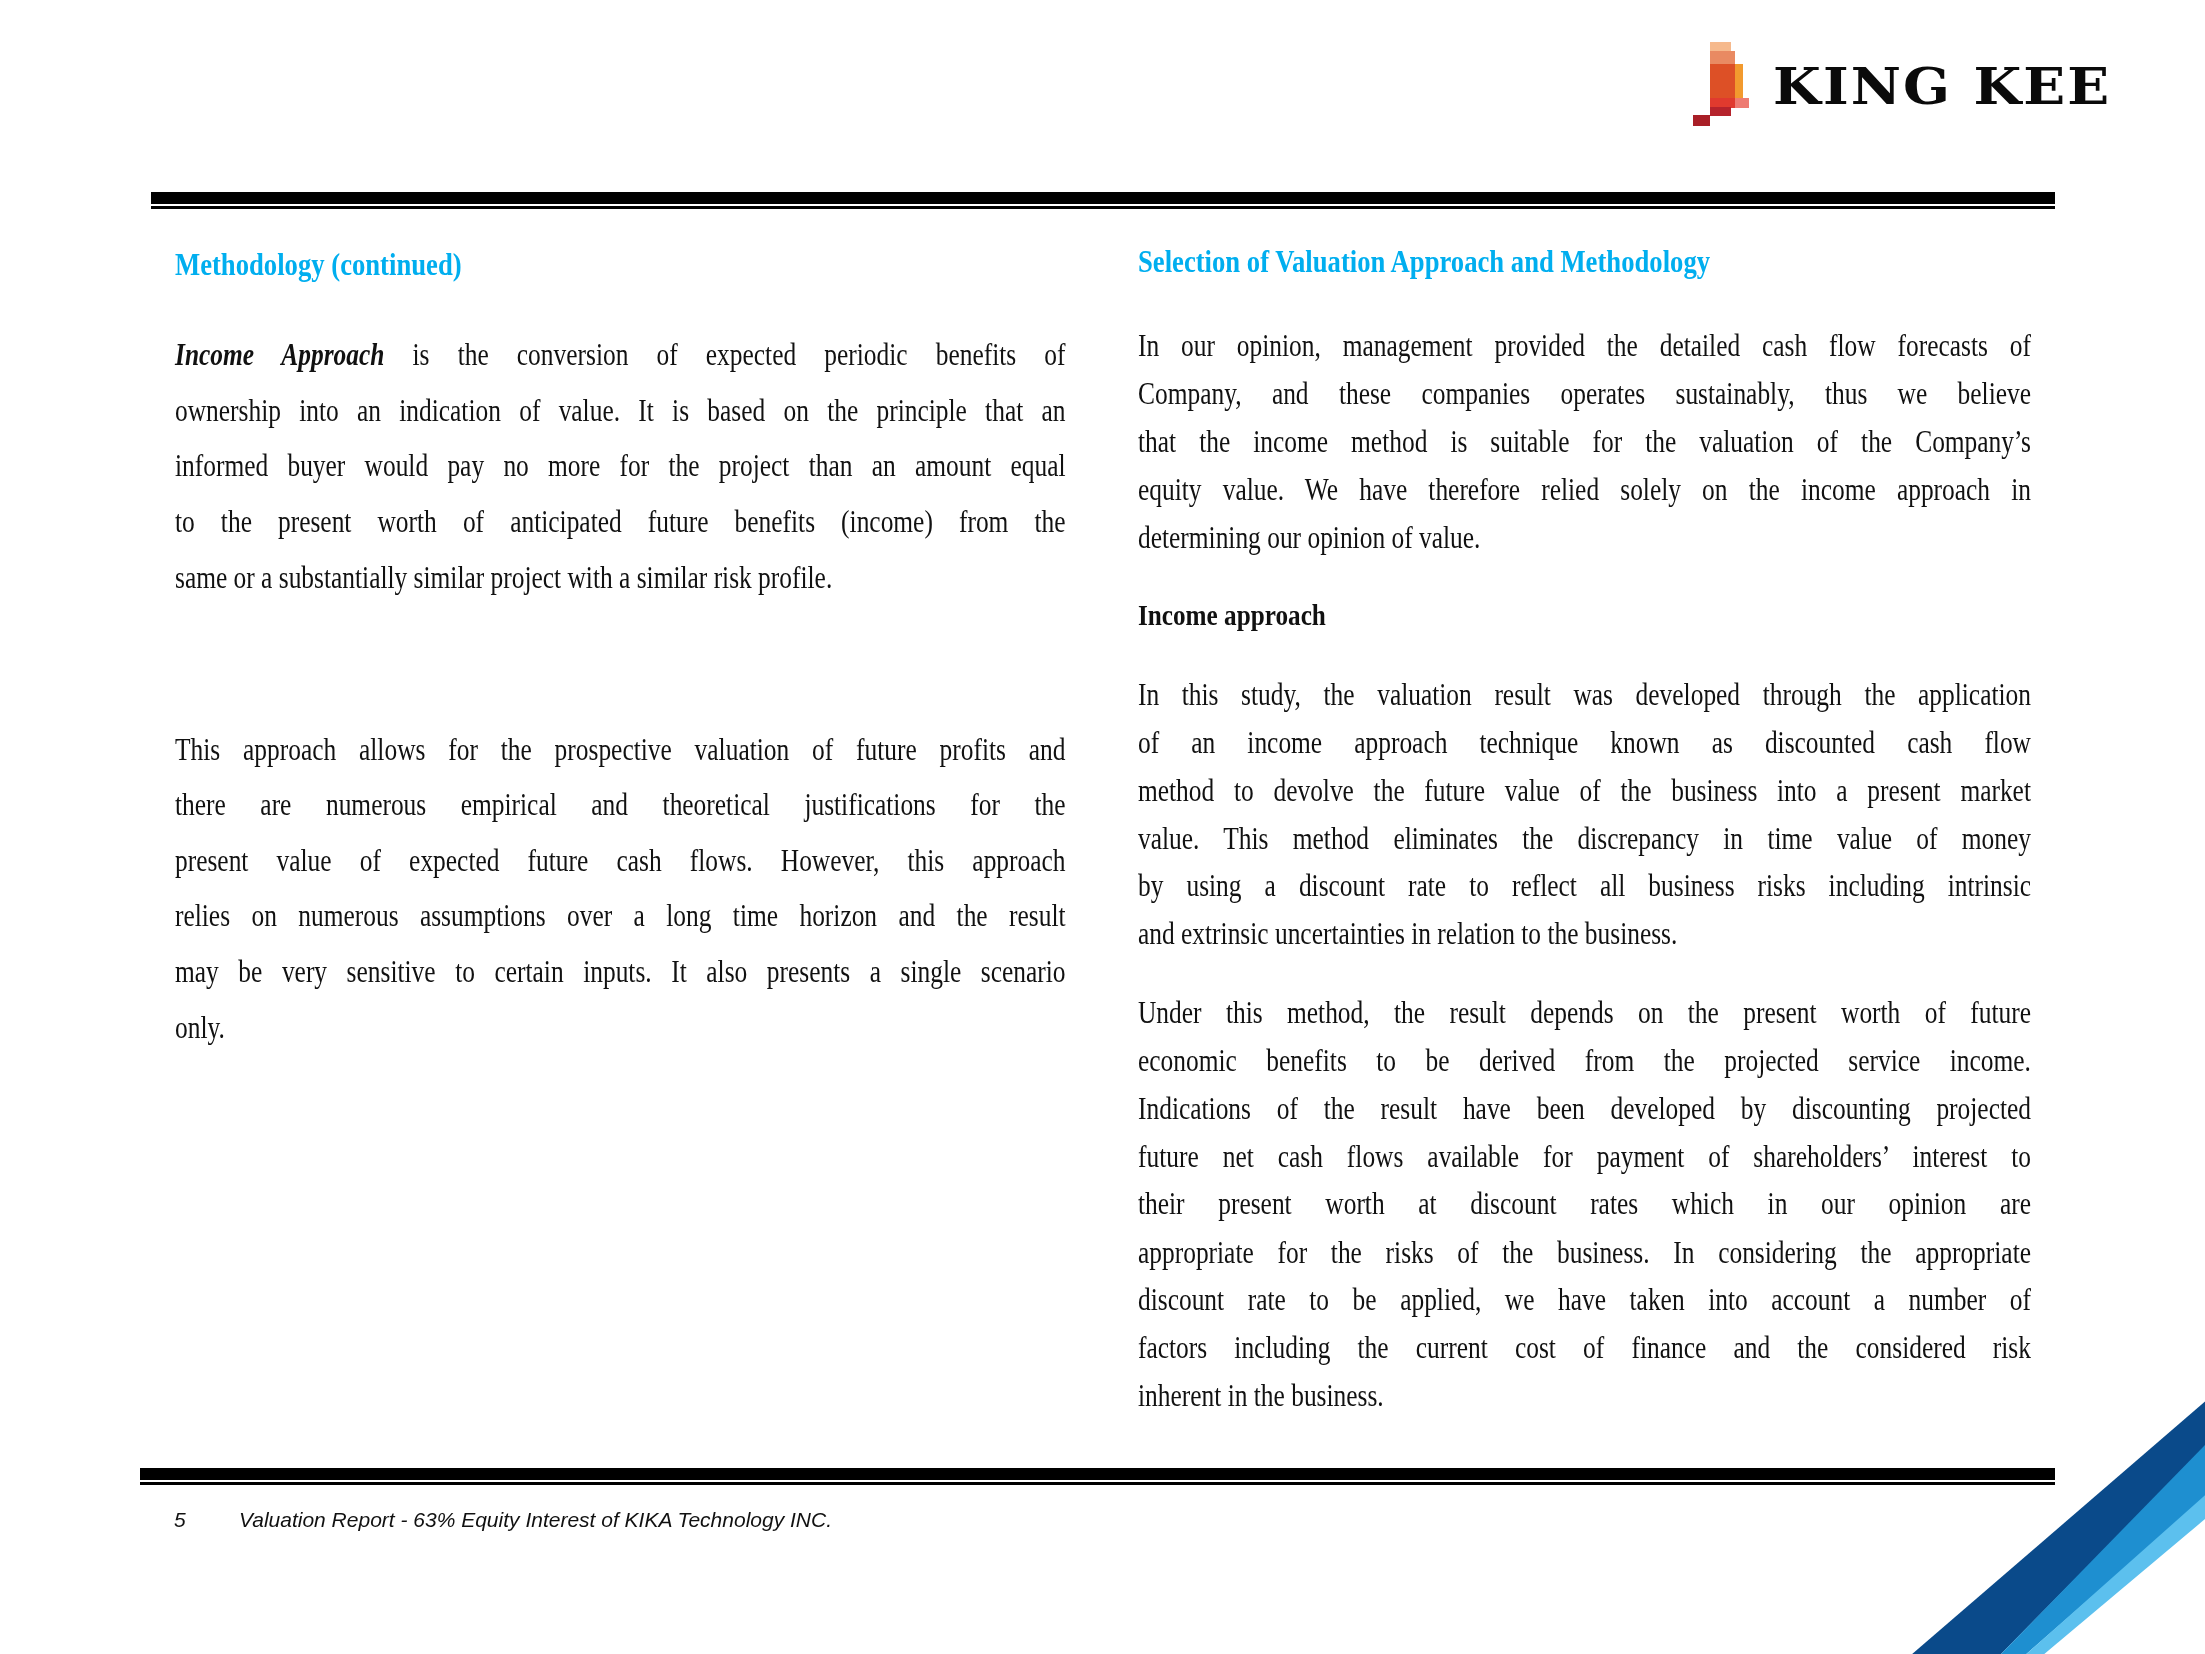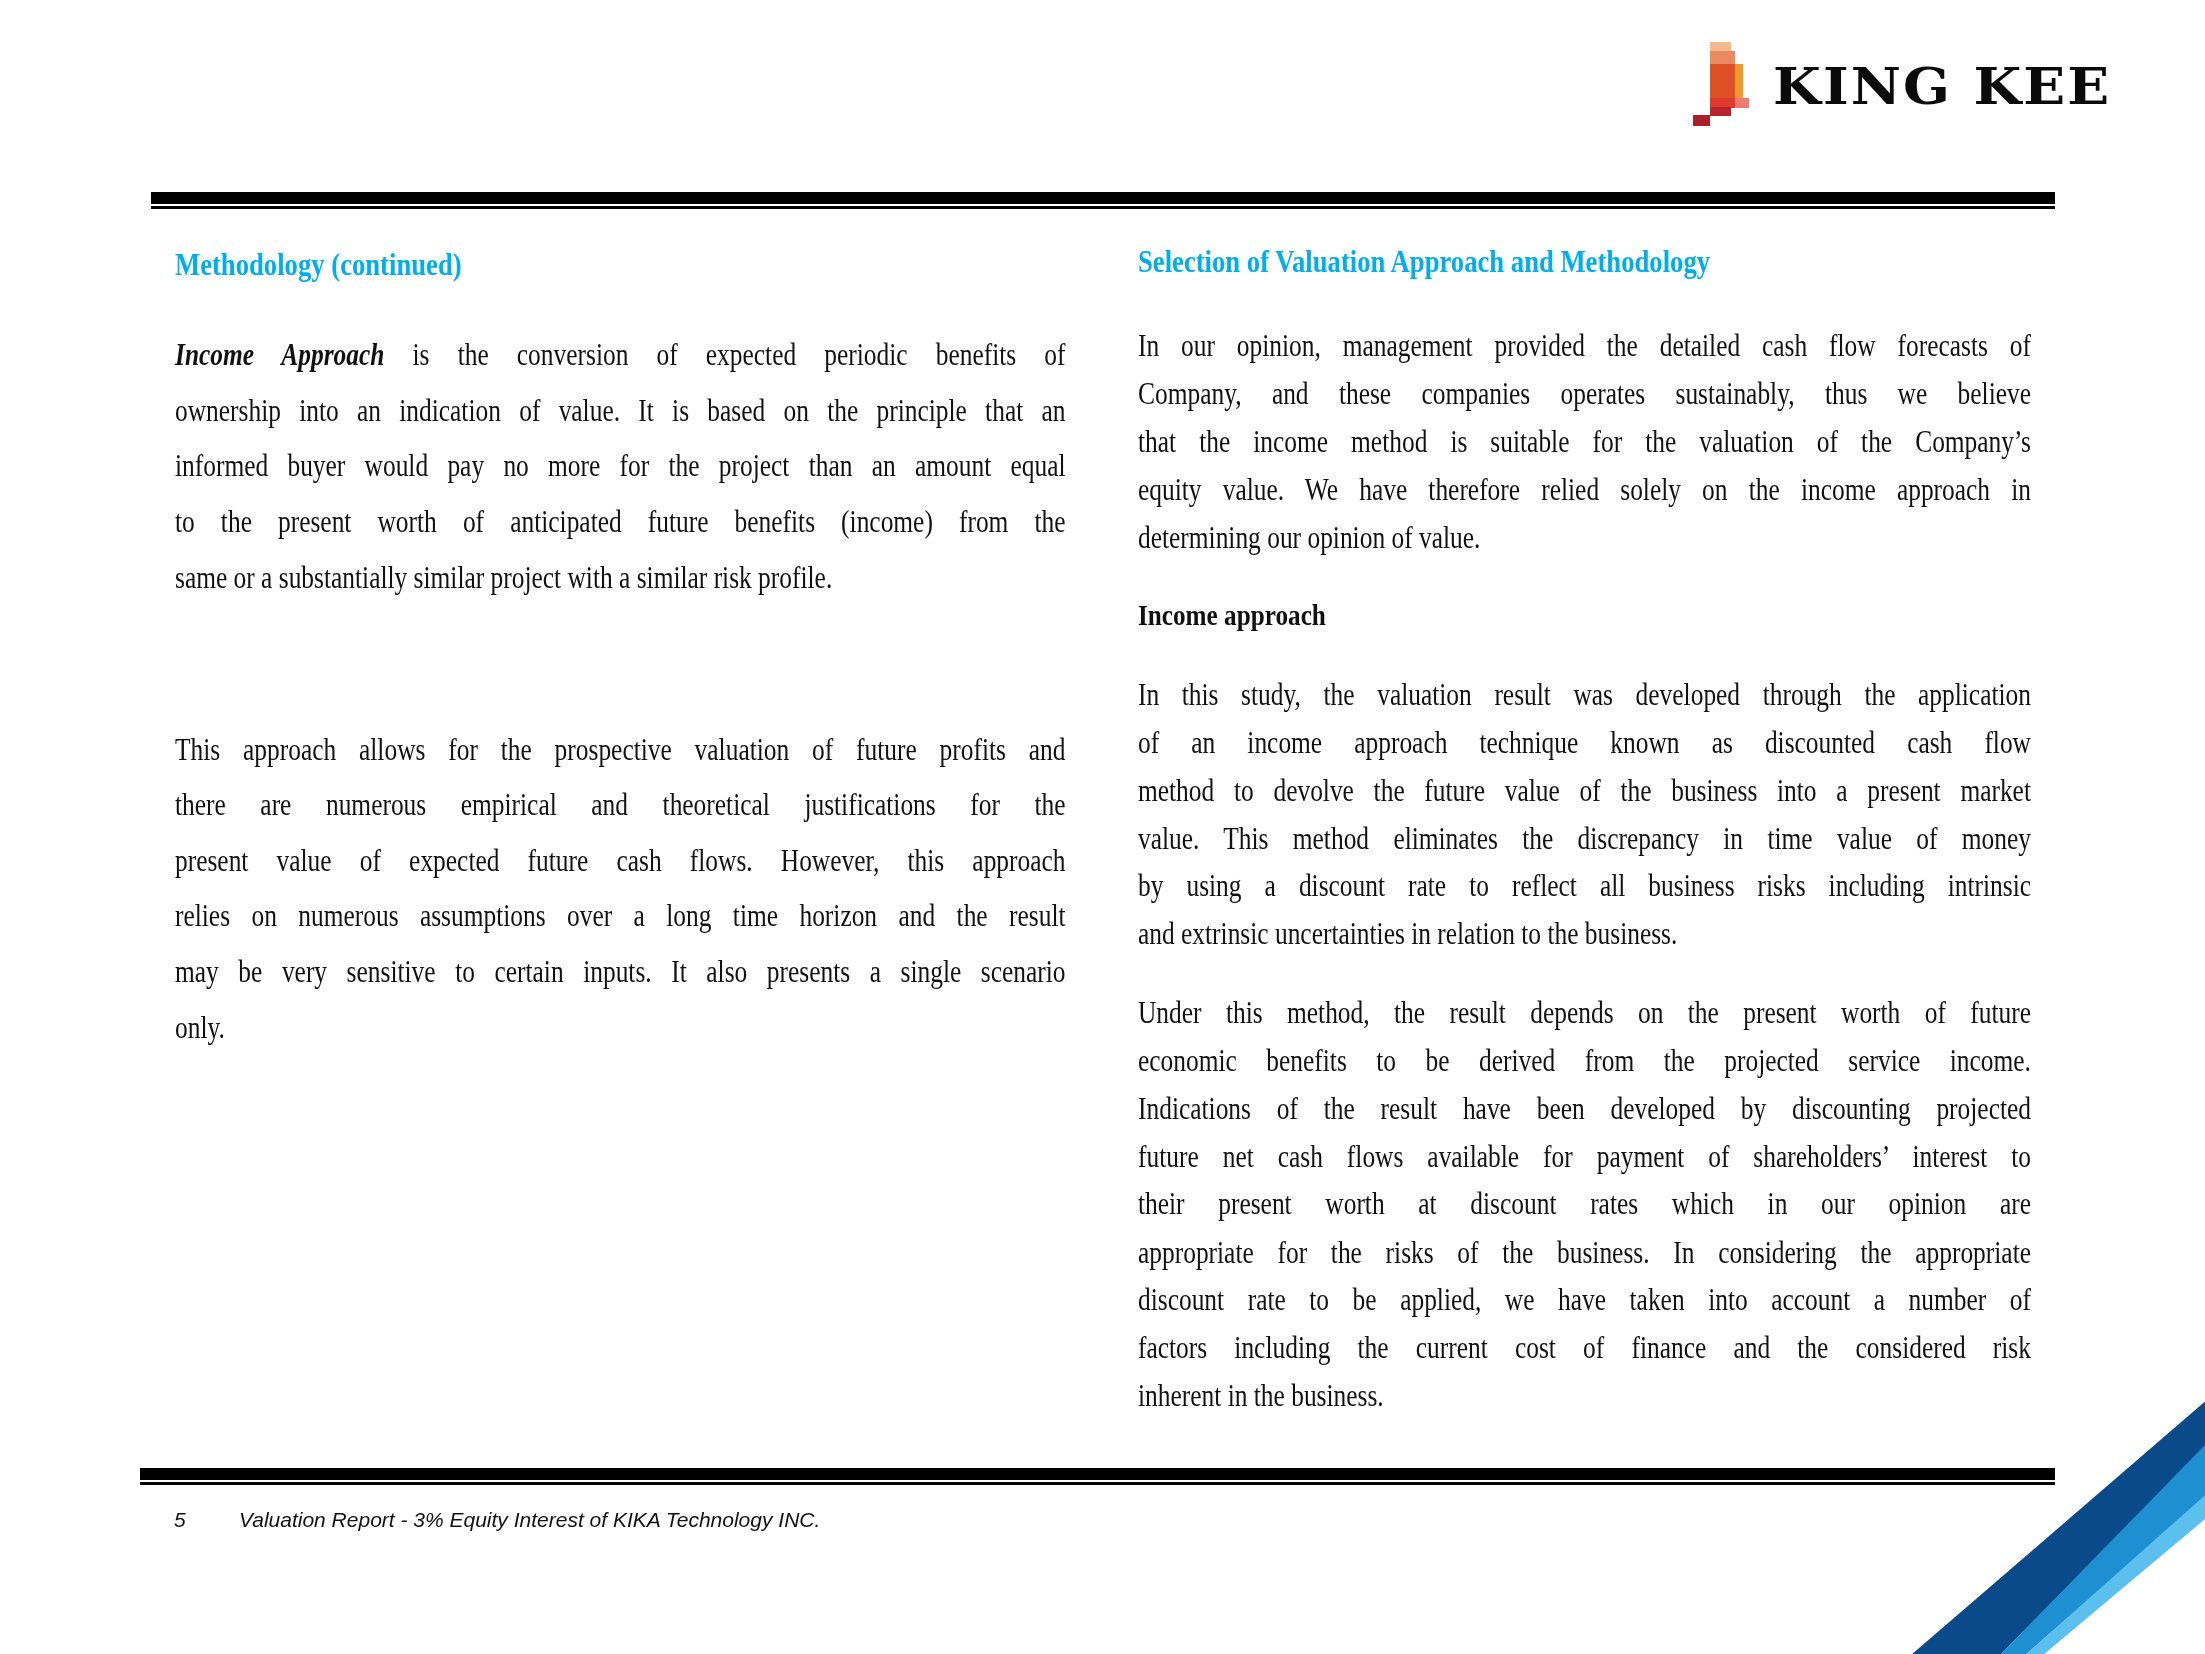--- a/index.html
+++ b/index.html
@@ -127,20 +127,20 @@
     <div class="line" style="left:0; top:1284px;">discount rate to be applied, we have taken into account a number of</div>
     <div class="line" style="left:0; top:1332px;">factors including the current cost of finance and the considered risk</div>
     <div class="line last" style="left:0; top:1380px;">inherent in the business.</div>
   </div>
 </div>
 
 <div class="abs rule-thick" style="left:140px; top:1468px; width:1915px;"></div>
 <div class="abs rule-thin" style="left:140px; top:1482px; width:1915px;"></div>
 
 <div class="abs footer-text" style="left:174px; top:1509px;">5</div>
-<div class="abs footer-text" style="left:239px; top:1509px;">Valuation Report - 3% Equity Interest of KIKA Technology INC.</div>
+<div class="abs footer-text" style="left:239px; top:1509px;">Valuation Report - 63% Equity Interest of KIKA Technology INC.</div>
 
 <svg class="abs deco" viewBox="3606 2645 560 480" preserveAspectRatio="none">
   <polygon points="4166,2648 4166,2735 3780,3125 3612,3125" fill="#0a4a8a"></polygon>
   <polygon points="4166,2730 4166,2830 3828,3125 3780,3125" fill="#1e8fd0"></polygon>
   <polygon points="4166,2825 4166,2870 3862,3125 3828,3125" fill="#5cc0ee"></polygon>
 </svg>
 
 
 </body></html>

